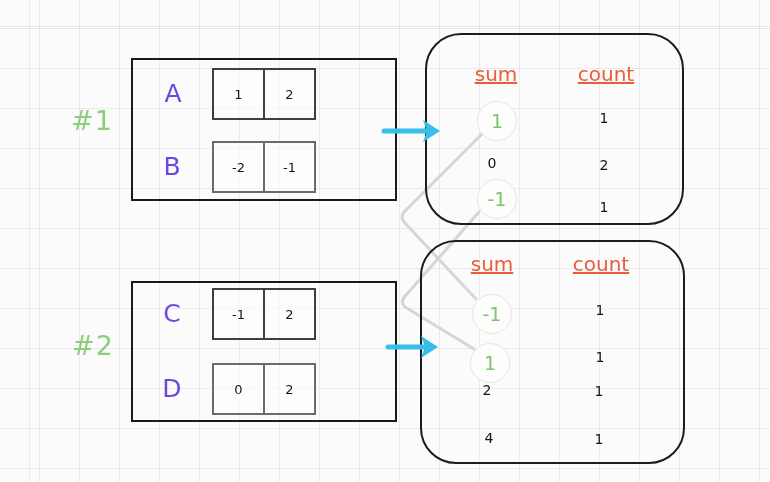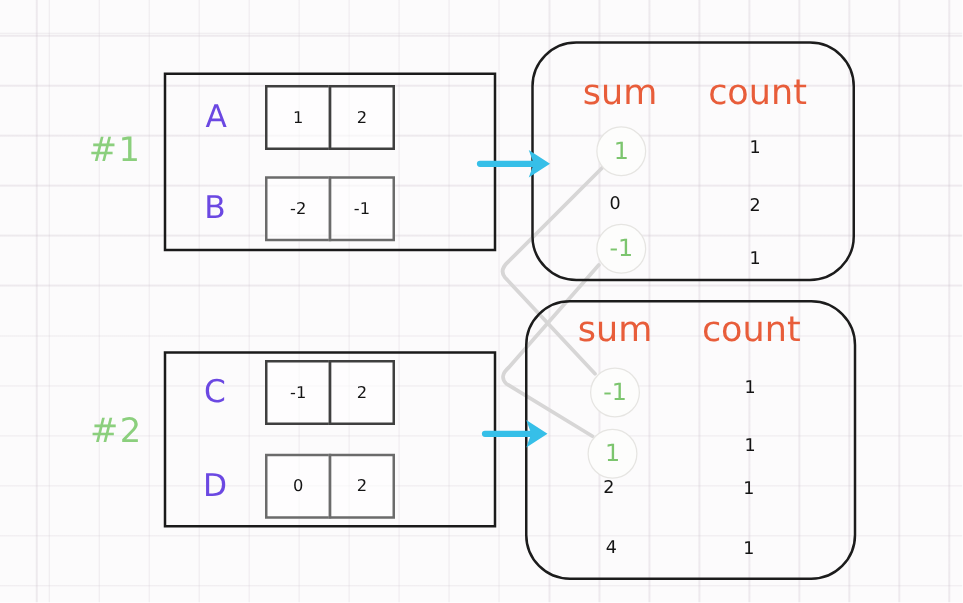--- a/index.html
+++ b/index.html
@@ -13,21 +13,21 @@
       repeating-linear-gradient(0deg, rgba(200,188,200,0.28) 0px, rgba(200,188,200,0.28) 1px, transparent 1px, transparent 40px),
       repeating-linear-gradient(90deg, rgba(200,188,200,0.28) 0px, rgba(200,188,200,0.28) 1px, transparent 1px, transparent 40px);
     background-position:0px 27px, 39px 0px;
   }
   .layer{position:absolute;left:0;top:0;}
   
   .t{position:absolute;transform:translate(-50%,-50%);white-space:nowrap;line-height:1;}
   .exlabel{font-size:27px;color:#8bcf7d;letter-spacing:1px;}
   .letter{font-size:25px;color:#6b48e2;}
   .cellnum{font-size:13px;color:#151515;}
-  .hdr{font-size:28px;color:#e85d3a;}
+  .hdr{font-size:20px;color:#e85d3a;text-decoration:underline;}
   .cnt{font-size:14px;color:#141414;}
   .sumplain{font-size:14px;color:#141414;}
   .inbox{position:absolute;border:2px solid #1a1a1a;background:transparent;}
   .cellrow{position:absolute;display:flex;}
   .cell{width:49px;height:48px;display:flex;align-items:center;justify-content:center;background:rgba(255,255,255,0.6);}
   .cells-dark .cell{border:2px solid #3f3f3f;}
   .cells-gray .cell{border:2px solid #6b6b6b;}
   .cell + .cell{margin-left:-2px;}
   .card{position:absolute;border:2px solid #1c1c1c;border-radius:36px;background:transparent;}
   .circ{

